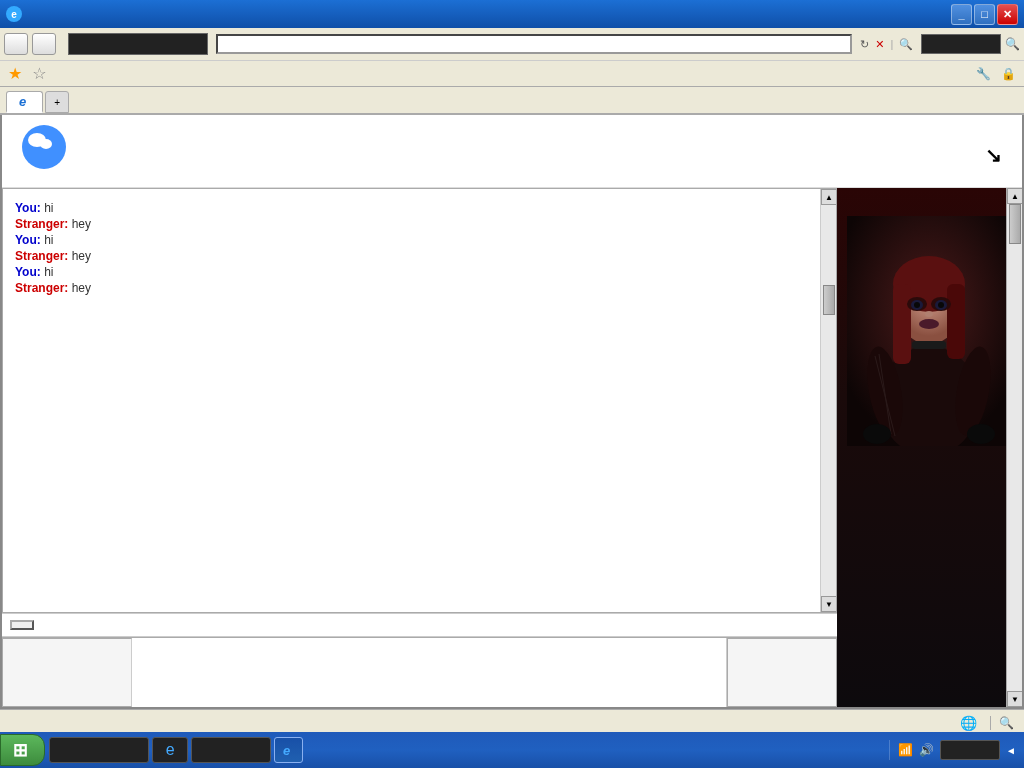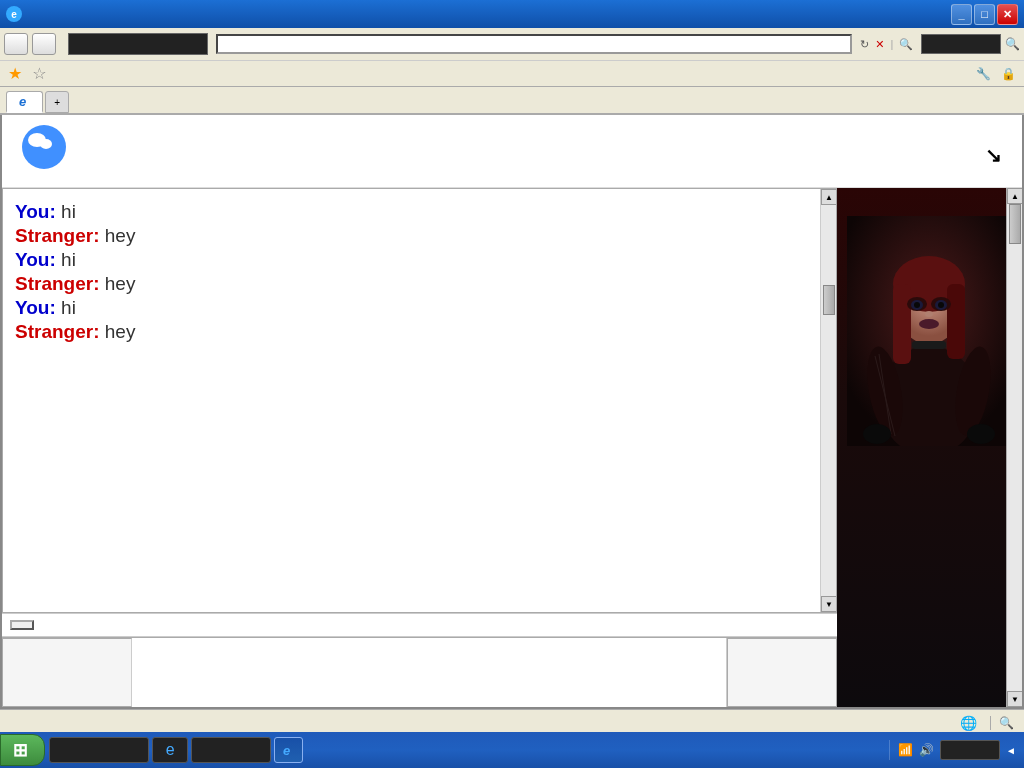--- a/index.html
+++ b/index.html
@@ -158,21 +158,21 @@
       margin: 0;
       display: flex;
       position: relative;
     }
     .chat-log {
       flex: 1;
       overflow-y: auto;
       padding: 8px 12px;
       background: white;
     }
-    .chat-msg { margin: 2px 0; font-size: 19px; color: #333; }
+    .chat-msg { margin: 2px 0; font-size: 12px; color: #333; }
     .chat-msg .you { color: #00c; font-weight: bold; }
     .chat-msg .stranger { color: #c00; font-weight: bold; }
     .chat-info { color: #555; font-size: 13px; margin: 2px 0; }
     .chat-advice { color: #333; margin: 4px 0; font-size: 13px; }
     .chat-disconnected { color: #333; margin: 4px 0; font-size: 13px; }
 
     .new-conv-bar {
       display: flex;
       align-items: center;
       padding: 6px 8px;

